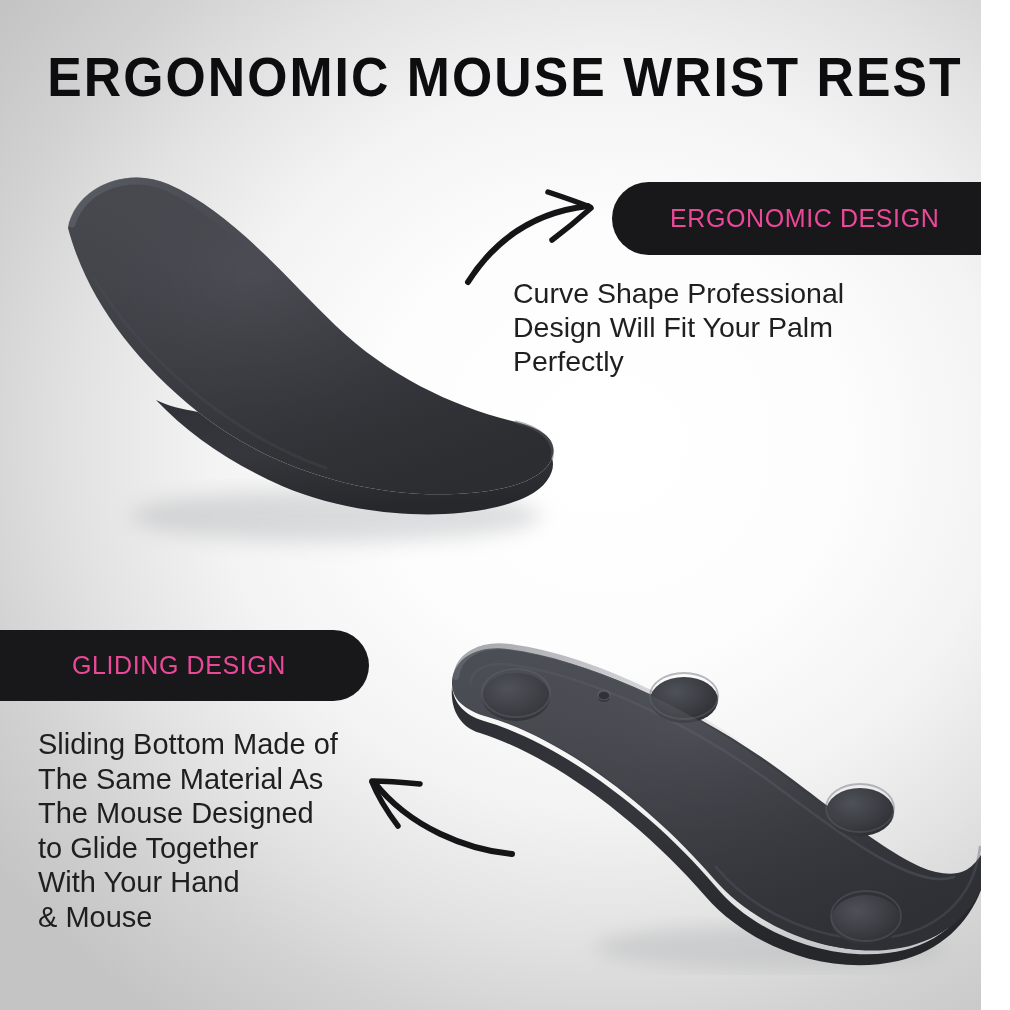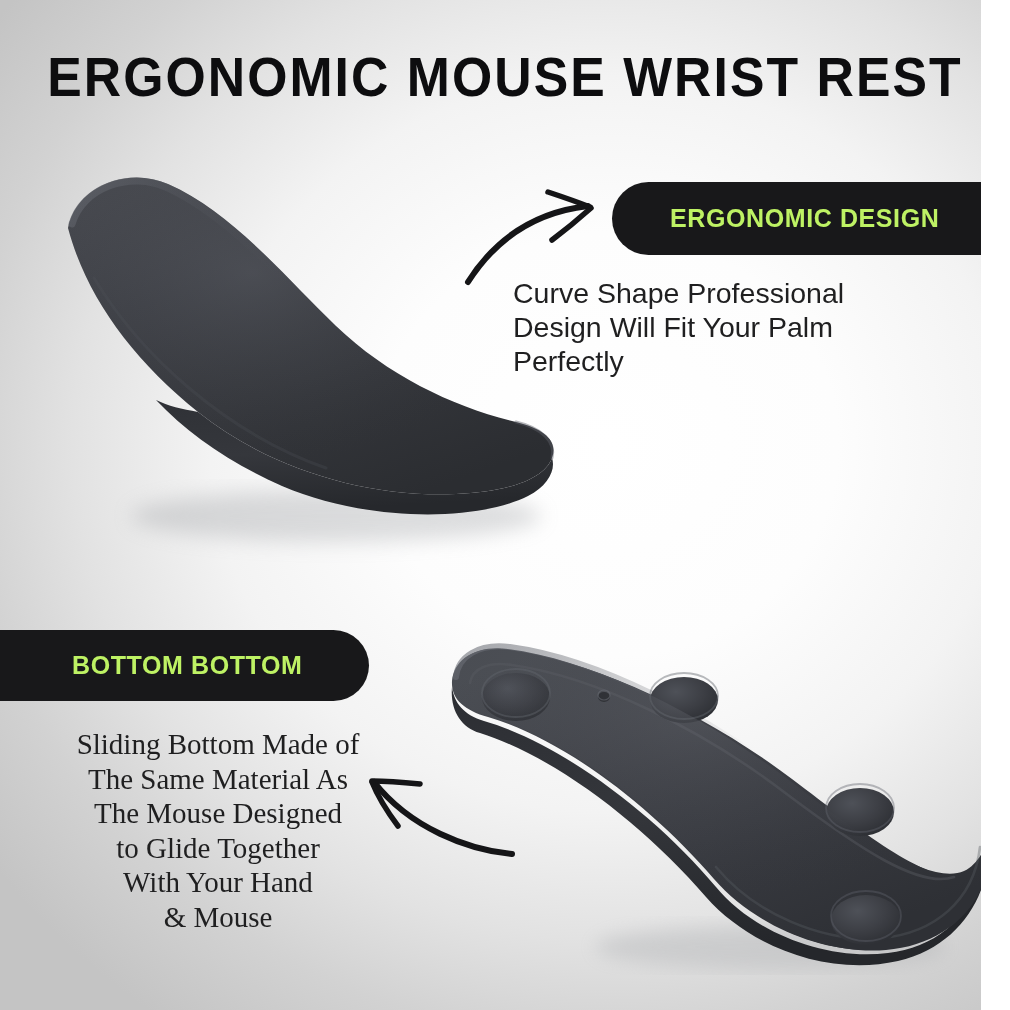--- a/index.html
+++ b/index.html
@@ -46,24 +46,24 @@
 
   
   .badge {
     position: absolute;
     background: #18181a;
     display: flex;
     align-items: center;
     box-sizing: border-box;
   }
   .badge-label {
-    font-weight: 700;
+    font-weight: 400;
     font-size: 25px;
     letter-spacing: 0.6px;
-    color: #bef264;
+    color: #ec4899;
     white-space: nowrap;
   }
 
   #badge-ergonomic {
     left: 612px;
     top: 182px;
     width: 400px;
     height: 73px;
     border-radius: 37px 0 0 37px;
     padding-left: 58px;
@@ -88,25 +88,24 @@
   }
   #copy-ergonomic {
     right: 48px;
     top: 276px;
     text-align: left;
     width: 420px;
   }
   #copy-gliding {
     left: 38px;
     top: 727px;
-    text-align: center;
+    text-align: left;
     width: 360px;
     font-size: 29px;
     line-height: 34.5px;
-    font-family: Liberation Serif, serif;
   }
 
   
   .product {
     position: absolute;
     pointer-events: none;
   }
   #product-top    { left: 36px;  top: 150px; width: 560px; height: 420px; }
   #product-bottom { left: 440px; top: 575px; width: 575px; height: 400px; }
 
@@ -200,21 +199,21 @@
 
   <div class="badge" id="badge-ergonomic">
     <span class="badge-label">ERGONOMIC DESIGN</span>
   </div>
 
   <div class="body-copy" id="copy-ergonomic">Curve Shape Professional
 Design Will Fit Your Palm
 Perfectly</div>
 
   <div class="badge" id="badge-gliding">
-    <span class="badge-label">BOTTOM BOTTOM</span>
+    <span class="badge-label">GLIDING DESIGN</span>
   </div>
 
   <div class="body-copy" id="copy-gliding">Sliding Bottom Made of
 The Same Material As
 The Mouse Designed
 to Glide Together
 With Your Hand
 &amp; Mouse</div>
 
   <div class="arrow" id="arrow-bottom">

